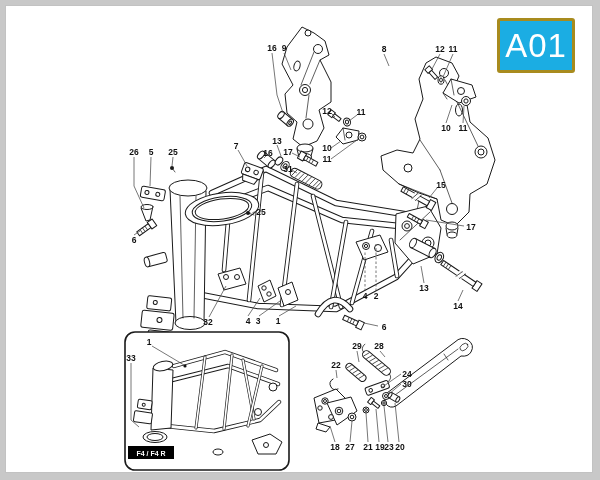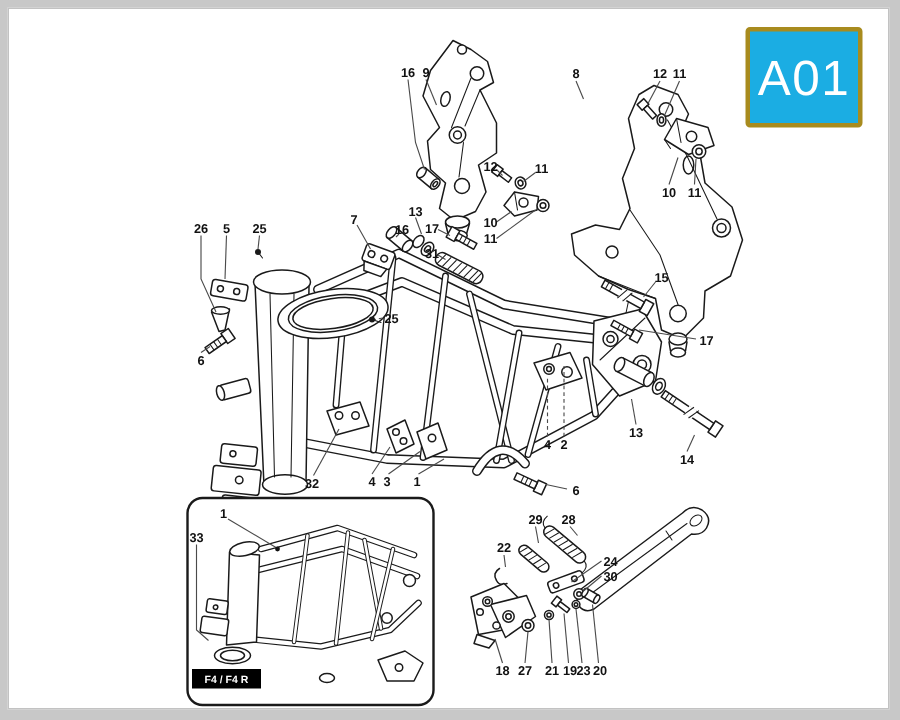--- a/index.html
+++ b/index.html
@@ -1,20 +1,20 @@
 <!DOCTYPE html>
 <html><head>
 <meta charset="utf-8">
 <style>
   html,body{margin:0;padding:0;background:#c8c8c8;}
   #canvas{position:relative;width:600px;height:480px;background:#c8c8c8;overflow:hidden;
           font-family:"Liberation Sans",sans-serif;text-align:right;}
   #paper{position:absolute;left:5px;top:5px;width:588px;height:468px;background:#ffffff;
          border:1px solid #c2c2c2;box-sizing:border-box;}
-  #code-badge{position:absolute;left:497px;top:18px;width:78px;height:67px;
+  #code-badge{position:absolute;left:497px;top:18px;width:78px;height:55px;
               display:flex;align-items:center;justify-content:center;
               border-radius:3px;border:3px solid #a88b1e;background:#1bade3;
               color:#fff;font-size:33px;letter-spacing:1px;box-sizing:border-box;}
   svg{position:absolute;left:0;top:0;}
   .ln{fill:none;stroke:#1a1a1a;stroke-width:1;stroke-linejoin:round;stroke-linecap:round;}
   .thin{stroke-width:.7;}
   .fw{fill:#ffffff;stroke:#1a1a1a;stroke-width:1;stroke-linejoin:round;}
   .tube{fill:none;stroke:#1a1a1a;stroke-width:6.6;stroke-linejoin:round;stroke-linecap:round;}
   .tubei{fill:none;stroke:#ffffff;stroke-width:4.6;stroke-linejoin:round;stroke-linecap:round;}
   .dia{fill:none;stroke:#1a1a1a;stroke-width:4.6;stroke-linecap:round;}

